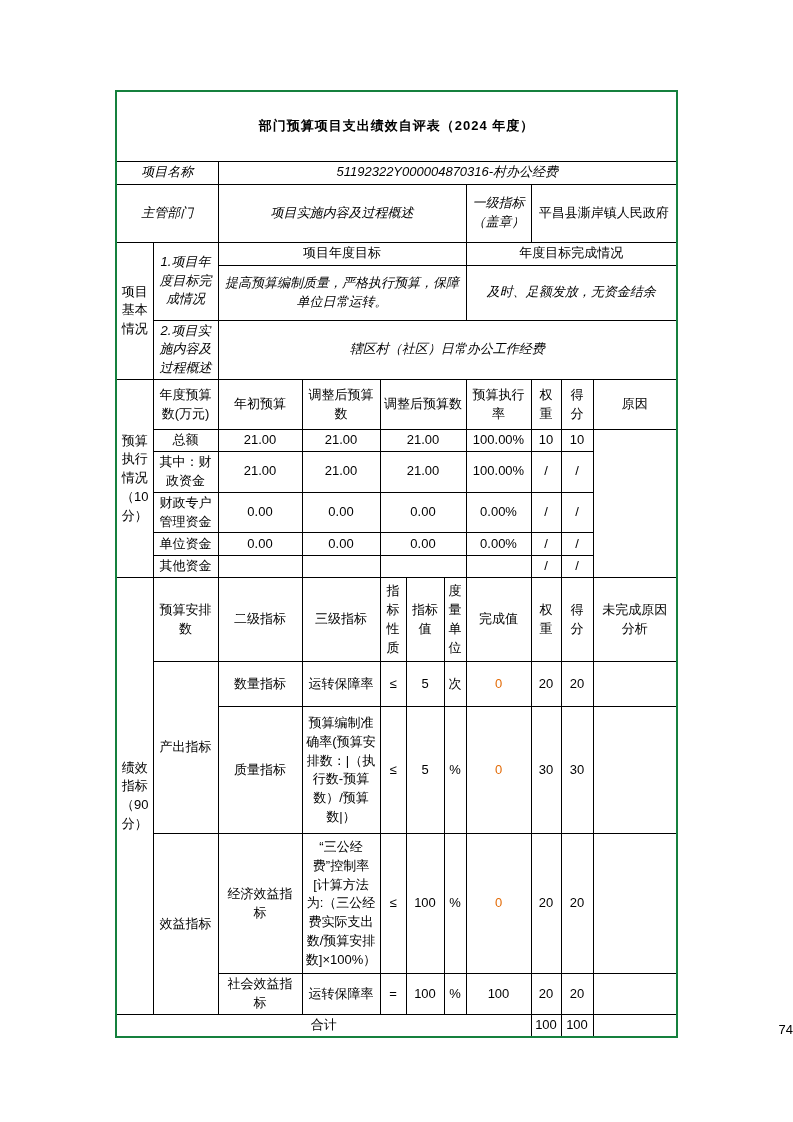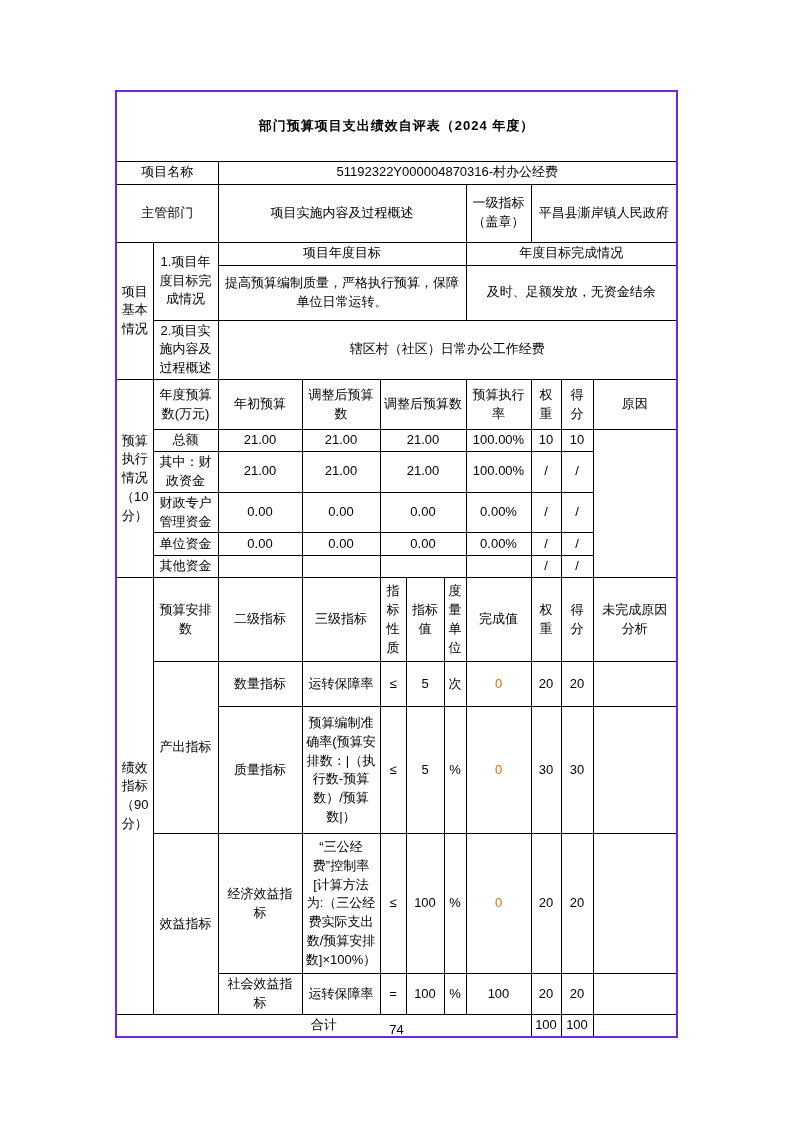--- a/index.html
+++ b/index.html
@@ -9,43 +9,43 @@
     font-family:"Liberation Sans","DejaVu Sans",sans-serif;
     color:#000;
     position:relative;
     overflow:hidden;
   }
   .sheet { position:absolute; left:115px; top:90px; width:561px; }
   table.report {
     border-collapse:collapse;
     table-layout:fixed;
     width:561px;
-    border:2px solid #6d28d9;
+    border:2px solid #15803d;
   }
   table.report td {
     border:1px solid #000;
     font-size:13px;
     line-height:1.45;
     text-align:center;
     vertical-align:middle;
     padding:1px 3px;
     word-break:break-all;
     overflow:hidden;
   }
   td.title-cell {
     font-size:18px;
     font-weight:bold;
     letter-spacing:1px;
   }
-  td.left { text-align:left; }
+  td.left { text-align:left;font-style:italic; }
   td.hl { color:var(--hl,#E36C09); }
   .pagenum {
     position:absolute;
     left:0; top:1022px; width:100%;
-    text-align:center;
+    text-align:right;
     font-size:13px;
   }
 </style>
 </head>
 <body>
 
 <div class="sheet">
 <table class="report">
   <colgroup>
     <col style="width:37px">

